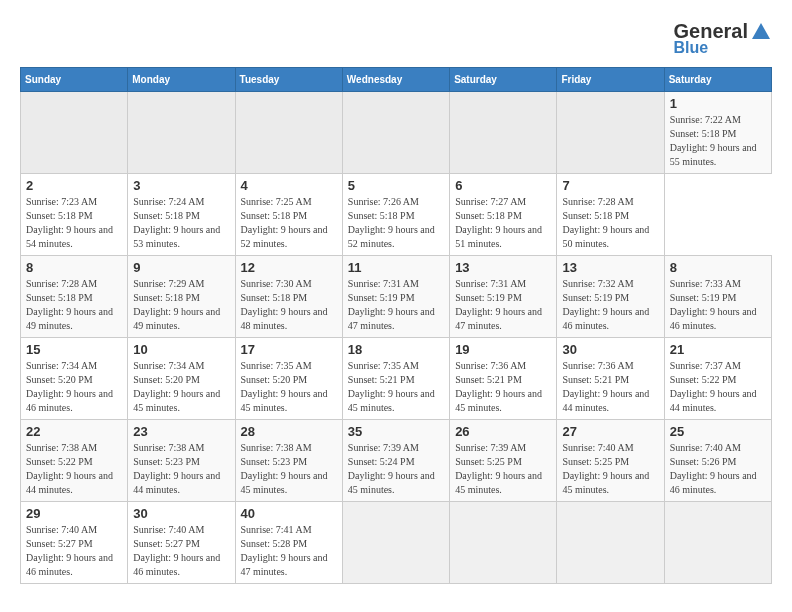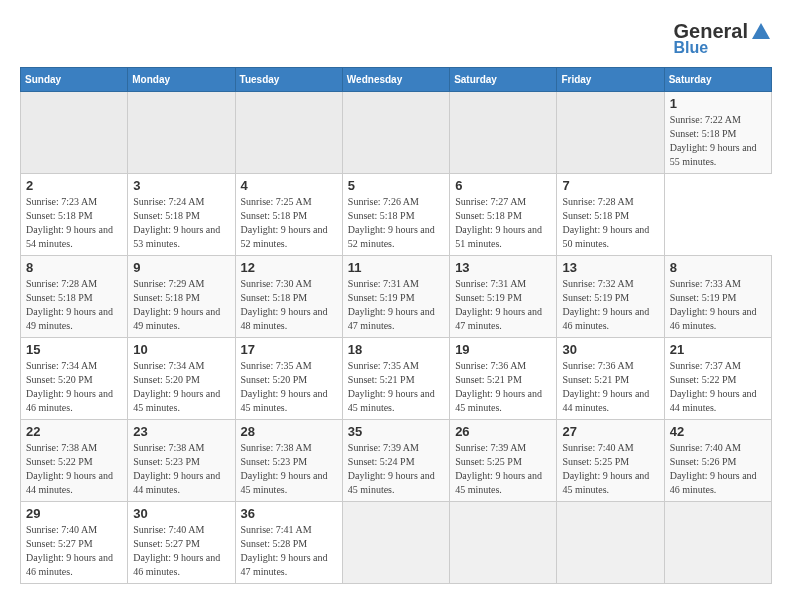--- a/index.html
+++ b/index.html
@@ -232,35 +232,35 @@
         </td>
         <td>
           <span class="day-number">26</span>
           <div class="cell-content">Sunrise: 7:39 AM<br>Sunset: 5:25 PM<br>Daylight: 9 hours and 45 minutes.</div>
         </td>
         <td>
           <span class="day-number">27</span>
           <div class="cell-content">Sunrise: 7:40 AM<br>Sunset: 5:25 PM<br>Daylight: 9 hours and 45 minutes.</div>
         </td>
         <td>
-          <span class="day-number">42</span>
+          <span class="day-number">25</span>
           <div class="cell-content">Sunrise: 7:40 AM<br>Sunset: 5:26 PM<br>Daylight: 9 hours and 46 minutes.</div>
         </td>
       </tr>
       <tr>
         <td>
           <span class="day-number">29</span>
           <div class="cell-content">Sunrise: 7:40 AM<br>Sunset: 5:27 PM<br>Daylight: 9 hours and 46 minutes.</div>
         </td>
         <td>
           <span class="day-number">30</span>
           <div class="cell-content">Sunrise: 7:40 AM<br>Sunset: 5:27 PM<br>Daylight: 9 hours and 46 minutes.</div>
         </td>
         <td>
-          <span class="day-number">36</span>
+          <span class="day-number">40</span>
           <div class="cell-content">Sunrise: 7:41 AM<br>Sunset: 5:28 PM<br>Daylight: 9 hours and 47 minutes.</div>
         </td>
         <td class="empty-cell"></td>
         <td class="empty-cell"></td>
         <td class="empty-cell"></td>
         <td class="empty-cell"></td>
       </tr>
     </tbody>
 </table>
 

